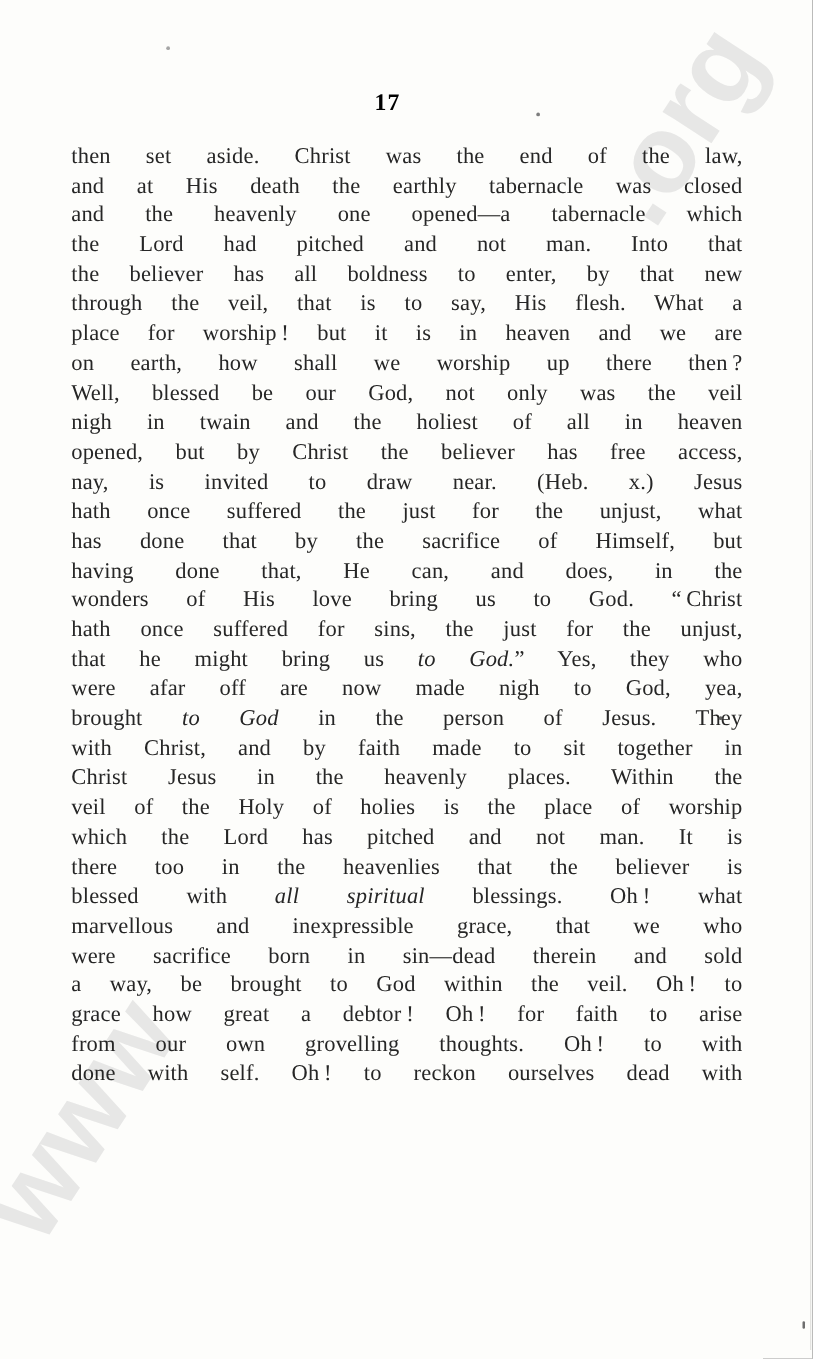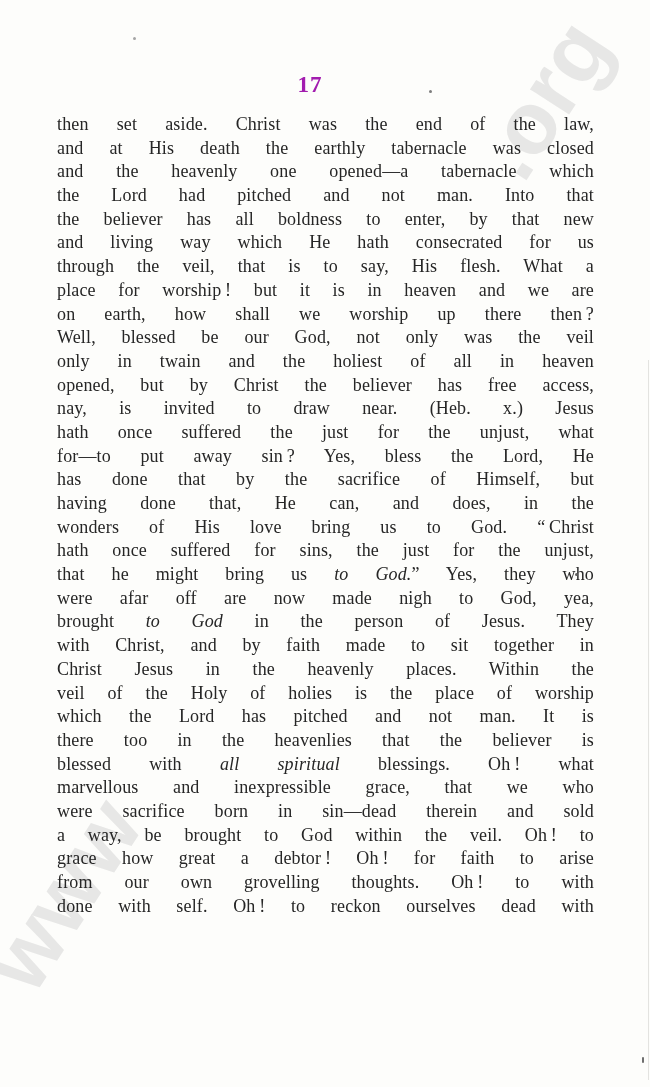--- a/index.html
+++ b/index.html
@@ -18,23 +18,23 @@
     right: 1px; top: 360px;
     width: 1px; height: 720px;
     background: #e3e3e0;
   }
   .page-number {
     position: absolute;
     top: 72px; left: 0;
     width: 620px;
     text-align: center;
     font-weight: bold;
-    font-size: 23px;
+    font-size: 19px;
     letter-spacing: 1px;
-    color: #a21caf;
+    color: #000000;
   }
   .text-block {
     position: absolute;
     top: 113px;
     left: 57px;
     width: 537px;
     color: #262626;
     font-size: 18px;
     letter-spacing: 0.15px;
   }
@@ -84,30 +84,28 @@
   <div class="watermark wm-top">.org</div>
 
   <div class="page-number">17</div>
 
   <div class="text-block" id="text-lines">
       <div class="line"><span>then set aside.  Christ was the end of the law,</span></div>
       <div class="line"><span>and at His death the earthly tabernacle was closed</span></div>
       <div class="line"><span>and the heavenly one opened—a tabernacle which</span></div>
       <div class="line"><span>the Lord had pitched and not man.  Into that</span></div>
       <div class="line"><span>the believer has all boldness to enter, by that new</span></div>
-      <div class="line"><span>and living way which He hath consecrated for us</span></div>
       <div class="line"><span>through the veil, that is to say, His flesh.  What a</span></div>
       <div class="line"><span>place for worship ! but it is in heaven and we are</span></div>
       <div class="line"><span>on earth, how shall we worship up there then ?</span></div>
       <div class="line"><span>Well, blessed be our God, not only was the veil</span></div>
-      <div class="line"><span>only in twain and the holiest of all in heaven</span></div>
+      <div class="line"><span>nigh in twain and the holiest of all in heaven</span></div>
       <div class="line"><span>opened, but by Christ the believer has free access,</span></div>
       <div class="line"><span>nay, is invited to draw near.  (Heb. x.)  Jesus</span></div>
       <div class="line"><span>hath once suffered the just for the unjust, what</span></div>
-      <div class="line"><span>for—to put away sin ?  Yes, bless the Lord, He</span></div>
       <div class="line"><span>has done that by the sacrifice of Himself, but</span></div>
       <div class="line"><span>having done that, He can, and does, in the</span></div>
       <div class="line"><span>wonders of His love bring us to God.  “ Christ</span></div>
       <div class="line"><span>hath once suffered for sins, the just for the unjust,</span></div>
       <div class="line"><span>that he might bring us </span><i>to God.</i><span>”  Yes, they who</span></div>
       <div class="line"><span>were afar off are now made nigh to God, yea,</span></div>
       <div class="line"><span>brought </span><i>to God</i><span> in the person of Jesus.  They</span></div>
       <div class="line"><span>with Christ, and by faith made to sit together in</span></div>
       <div class="line"><span>Christ Jesus in the heavenly places.  Within the</span></div>
       <div class="line"><span>veil of the Holy of holies is the place of worship</span></div>

